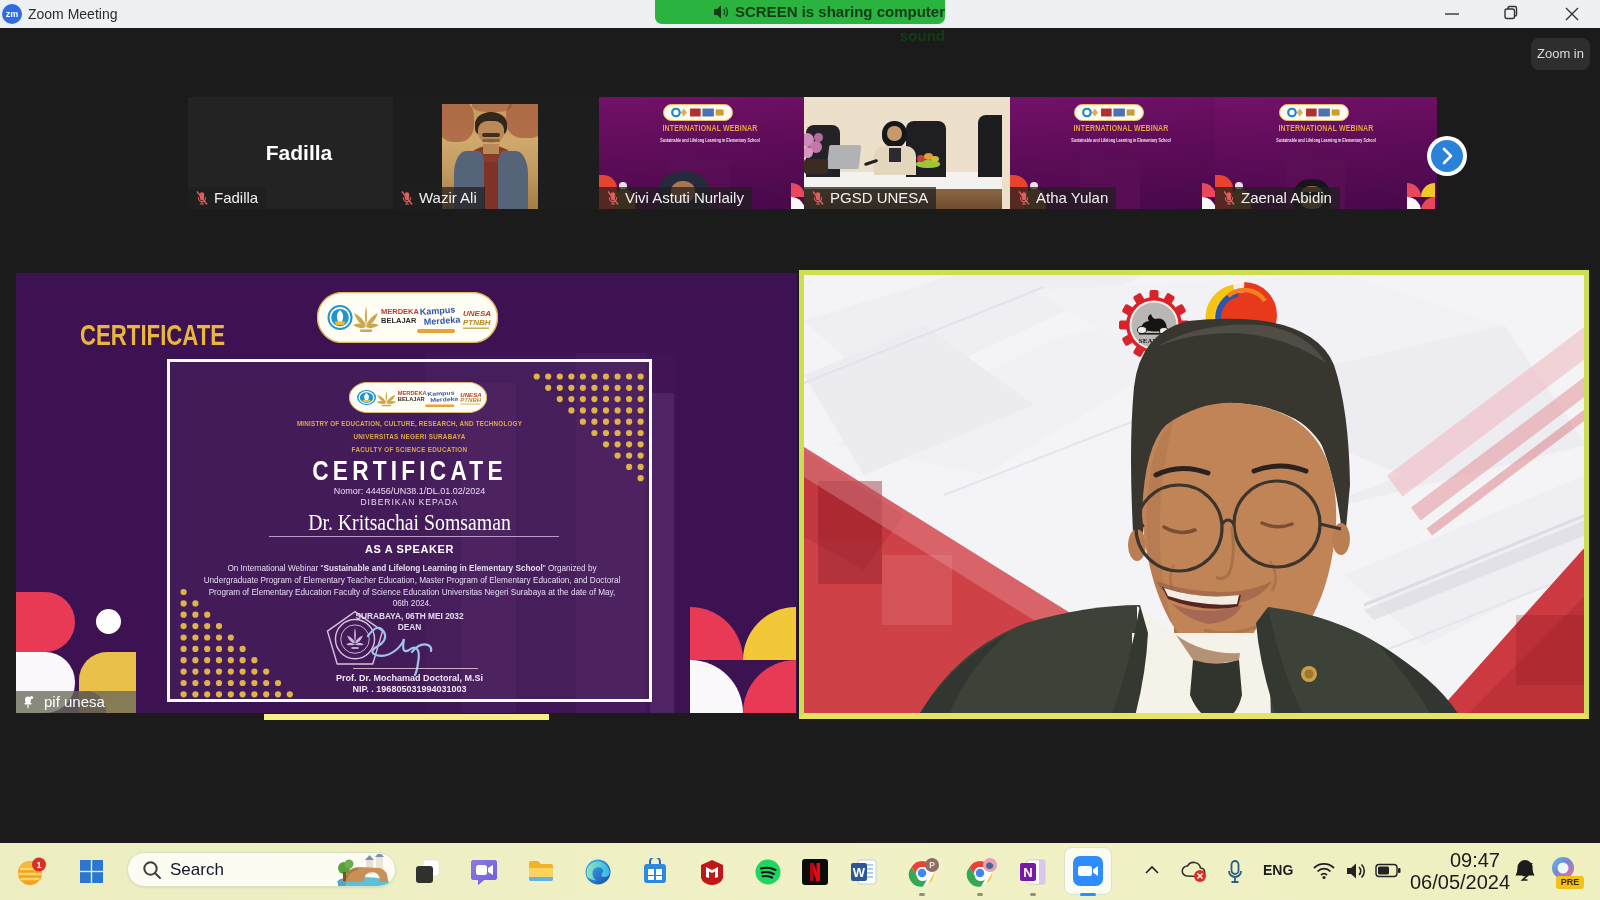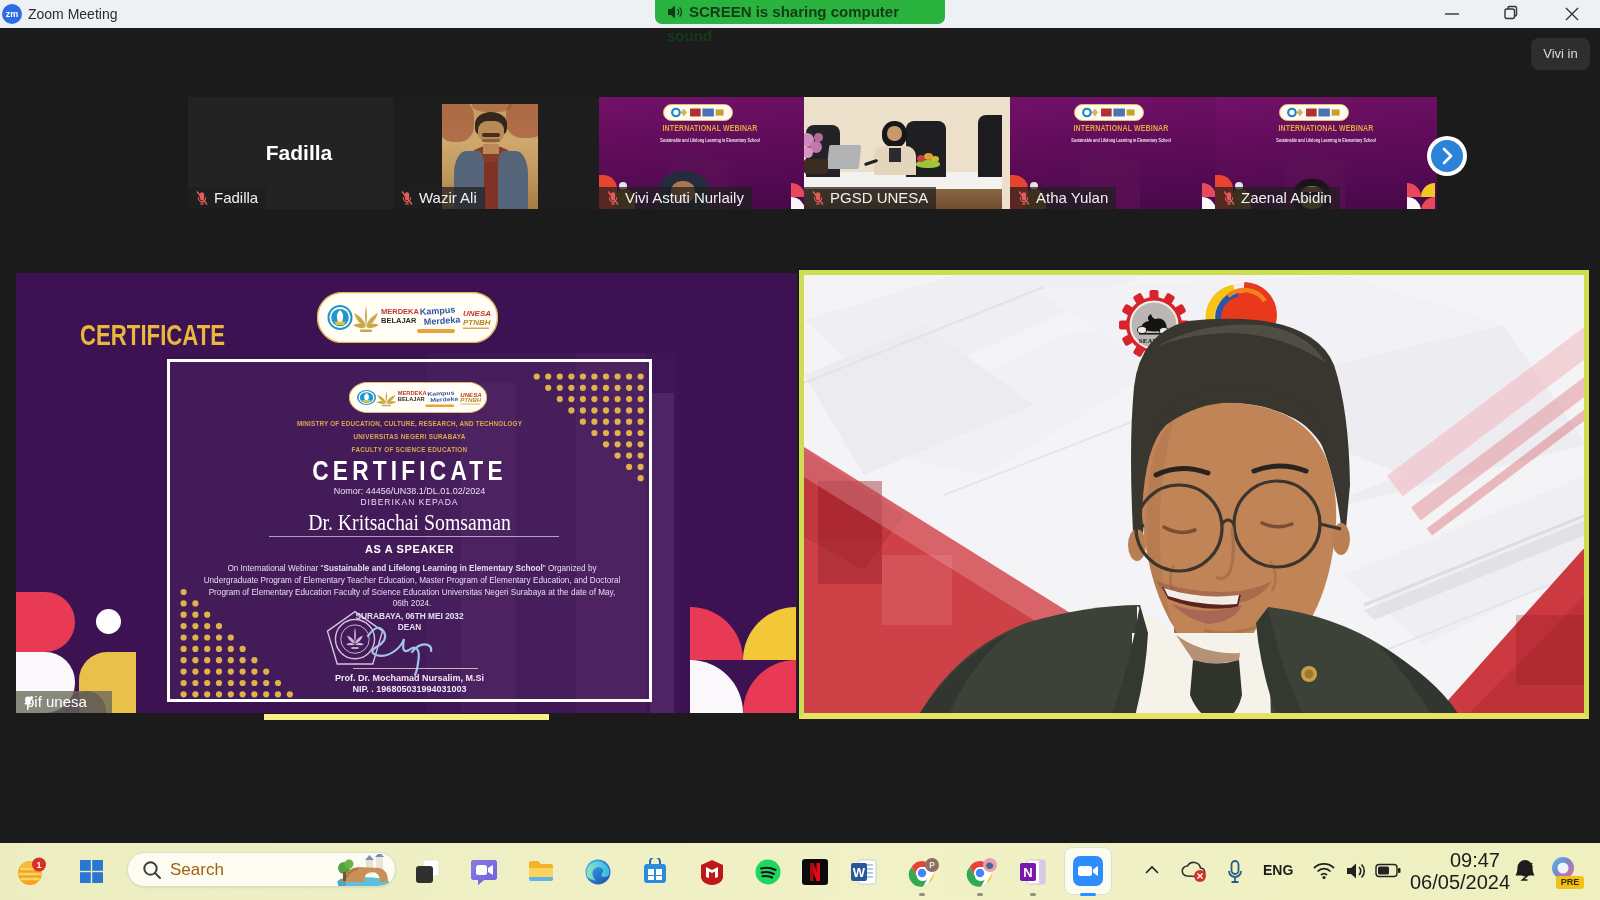--- a/index.html
+++ b/index.html
@@ -19,27 +19,27 @@
     </svg>
   <svg class="abs" style="left:1502px;top:4px;" width="18" height="18">
     <rect x="3" y="5" width="9.5" height="9.5" rx="2" fill="none" stroke="#333" stroke-width="1.4"></rect>
     <path d="M6 5 V4 a1.5 1.5 0 0 1 1.5-1.5 H13 a1.5 1.5 0 0 1 1.5 1.5 V10.5 a1.5 1.5 0 0 1 -1.5 1.5 h-0.8" fill="none" stroke="#333" stroke-width="1.4"></path>
   </svg>
   <svg class="abs" style="left:1563px;top:5px;" width="18" height="18">
       <path d="M3 3 L15 15 M15 3 L3 15" stroke="#333" stroke-width="1.4"></path>
     </svg>
 </div>
 
-<div class="abs" style="left:655px;top:0;width:290px;height:24px;background:#2ab33e;border-radius:0 0 7px 7px;color:#123c17;font-weight:bold;font-size:15px;text-align:left;line-height:24px;padding-left:12px;">
+<div class="abs" style="left:655px;top:0;width:290px;height:24px;background:#2ab33e;border-radius:0 0 7px 7px;color:#123c17;font-weight:bold;font-size:15px;text-align:right;line-height:24px;padding-left:12px;">
   <svg style="vertical-align:-3px;margin-right:6px;" width="16" height="16" viewBox="0 0 16 16">
       <path d="M1 5 h3 l4-3.4 v12.8 L4 11 H1 z" fill="#123c17"></path>
       <path d="M10.5 5.2 a4 4 0 0 1 0 5.6 M12.6 3.4 a6.5 6.5 0 0 1 0 9.2" stroke="#123c17" stroke-width="1.3" fill="none"></path>
     </svg>SCREEN is sharing computer sound</div>
 
-<div class="abs" style="left:1531px;top:38px;width:59px;height:32px;background:#2e2e2e;border-radius:8px;color:#dcdcdc;font-size:13px;text-align:center;line-height:32px;">Vivi in</div>
+<div class="abs" style="left:1531px;top:38px;width:59px;height:32px;background:#2e2e2e;border-radius:8px;color:#dcdcdc;font-size:13px;text-align:center;line-height:32px;">Zoom in</div>
 
 <style>
  .tile { position:absolute; top:97px; width:222px; height:112px; background:#232323; overflow:hidden; }
  .nlab { position:absolute; left:0; bottom:0; height:22px; background:rgba(30,30,30,0.72);
    color:#f0f0f0; font-size:15px; line-height:22px; padding:0 8px 0 26px; white-space:nowrap; }
  .nlab svg { position:absolute; left:6px; top:3px; }
  .poster { position:absolute; inset:0; background:linear-gradient(175deg,#731169 0%,#5f0c59 45%,#47094a 100%); }
  .ppill { position:absolute; left:64px; top:7px; width:70px; height:17px; background:#fdf9ee; border-radius:9px; border:1px solid #e3bf5f; }
  .ptitle { position:absolute; left:0; right:0; top:26px; text-align:center; color:#e2a93c; font-weight:bold; font-size:8.5px; letter-spacing:0.2px; transform:scaleX(0.82); }
  .psub { position:absolute; left:-20px; right:-20px; top:40px; text-align:center; color:#ece4f2; font-weight:bold; font-size:6px; transform:scaleX(0.62); }
@@ -420,25 +420,25 @@
           <path d="M37 41 q5 2 10 0 q-5 -4 -10 0z"></path>
           <rect x="33" y="44" width="8" height="2"></rect>
       </g>
     </svg>
     <svg class="abs" style="left:168px;top:258px;" width="150" height="56" viewBox="0 0 150 56">
       <g fill="none" stroke="#9fc3ea" stroke-width="2.2" stroke-linecap="round">
         <path d="M30 16 q10 -14 16 -4 q4 8 -6 14 q-10 6 -2 9 q10 3 20 -5 q6 -5 8 -11 q-3 16 5 11 q5 -4 8 -1 q3 3 1 14 q-1 8 -3 12 M74 32 q8 -10 16 -7 q4 2 3 6"></path>
       </g>
     </svg>
     <div class="abs" style="left:183px;top:306px;width:125px;height:1px;background:rgba(240,210,220,0.8);"></div>
-    <div class="abs" style="left:0;right:0;top:311px;text-align:center;font-size:9px;font-weight:bold;color:#f0e8f6;">Prof. Dr. Mochamad Nursalim, M.Si</div>
+    <div class="abs" style="left:0;right:0;top:311px;text-align:center;font-size:9px;font-weight:bold;color:#f0e8f6;">Prof. Dr. Mochamad Doctoral, M.Si</div>
     <div class="abs" style="left:0;right:0;top:322px;text-align:center;font-size:9px;font-weight:bold;color:#f0e8f6;">NIP. . 196805031994031003</div>
   </div>
 </div>
-<div class="abs" style="left:16px;top:691px;width:96px;height:22px;background:rgba(105,105,90,0.78);color:#fff;font-size:15px;line-height:22px;padding-left:10px;">pif unesa
+<div class="abs" style="left:16px;top:691px;width:120px;height:22px;background:rgba(105,105,90,0.78);color:#fff;font-size:15px;line-height:22px;padding-left:28px;">pif unesa
   <svg class="abs" style="left:5px;top:4px;" width="14" height="14" viewBox="0 0 14 14">
       <g fill="#fff">
         <path d="M7 1.5 a3 3 0 0 1 3 3 l-0.6 3.5 h-4.8 L4 4.5 a3 3 0 0 1 3-3z"></path>
         <rect x="3.4" y="8" width="7.2" height="1.6" rx="0.8"></rect>
         <rect x="6.4" y="9.6" width="1.2" height="3.6" rx="0.6"></rect>
         <circle cx="10.6" cy="2.6" r="1.5"></circle>
       </g>
     </svg>
 </div>
 
@@ -590,21 +590,21 @@
       <rect x="12.2" y="0" width="10.8" height="10.8" fill="#2977d3"></rect>
     <rect x="0" y="12.2" width="10.8" height="10.8" fill="#2977d3"></rect>
       <rect x="12.2" y="12.2" width="10.8" height="10.8" fill="#2977d3"></rect>
   </svg>
 
   <div class="abs" style="left:127px;top:9px;width:269px;height:35px;background:#fcfcf2;border:1px solid #dddfc2;border-radius:18px;box-shadow:0 1px 2px rgba(0,0,0,0.08);">
     <svg class="abs" style="left:14px;top:7px;" width="20" height="20" viewBox="0 0 20 20">
         <circle cx="8.5" cy="8.5" r="6.2" fill="none" stroke="#3c3c3c" stroke-width="2"></circle>
         <path d="M13 13 L18 18" stroke="#3c3c3c" stroke-width="2" stroke-linecap="round"></path>
       </svg>
-    <div class="abs" style="left:42px;top:7px;font-size:17px;color:#a16207;">Search</div>
+    <div class="abs" style="left:42px;top:7px;font-size:17px;color:#0f172a;">Search</div>
     <svg class="abs" style="left:208px;top:1px;width:54px;height:32px;" viewBox="0 0 54 32">
       <ellipse cx="27" cy="28" rx="26" ry="5" fill="#5ec0d8"></ellipse>
       <path d="M2 27 Q6 22 10 27 L10 32 L2 32z" fill="#4ba8c8"></path>
       <rect x="30" y="6" width="7" height="14" fill="#e8e0d2"></rect>
       <path d="M29 6 l4.5 -5 4.5 5z" fill="#7890b8"></path>
       <rect x="40" y="3" width="7" height="16" fill="#ece4d6"></rect>
       <path d="M39 3 l4.5 -5 4.5 5z" fill="#7890b8"></path>
       <path d="M6 28 Q10 14 22 13 L44 14 Q52 16 52 28 L44 28 Q44 18 36 18 Q28 18 28 28 Z" fill="#c89058"></path>
       <path d="M8 28 Q12 16 22 15" fill="none" stroke="#a87840" stroke-width="2"></path>
       <circle cx="8" cy="14" r="6" fill="#58a03c"></circle>

